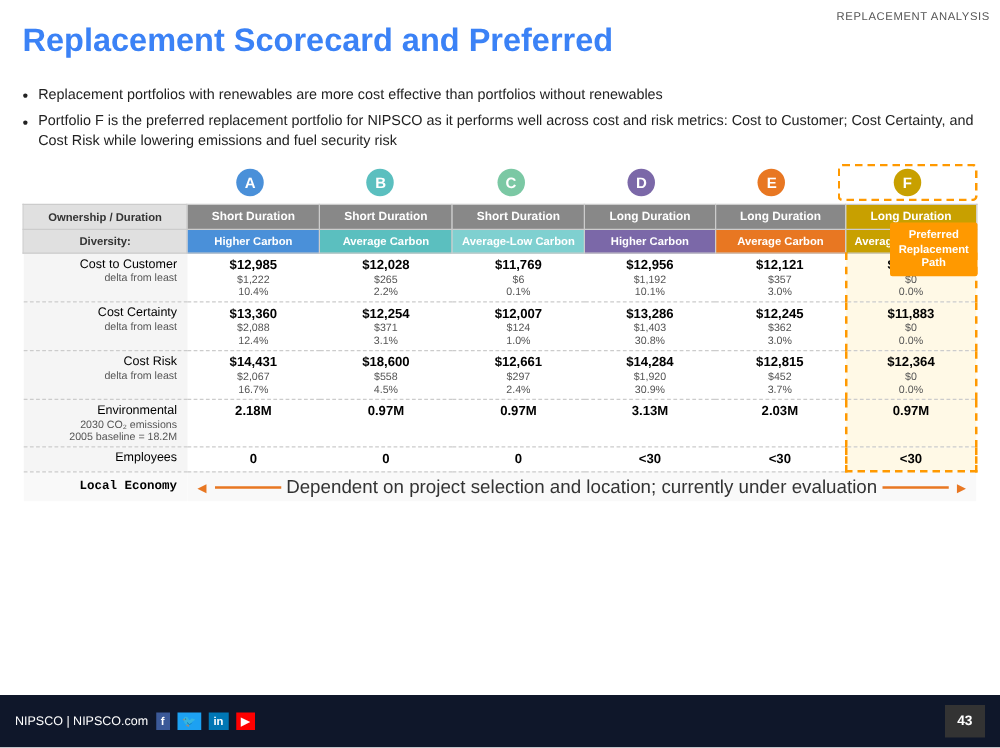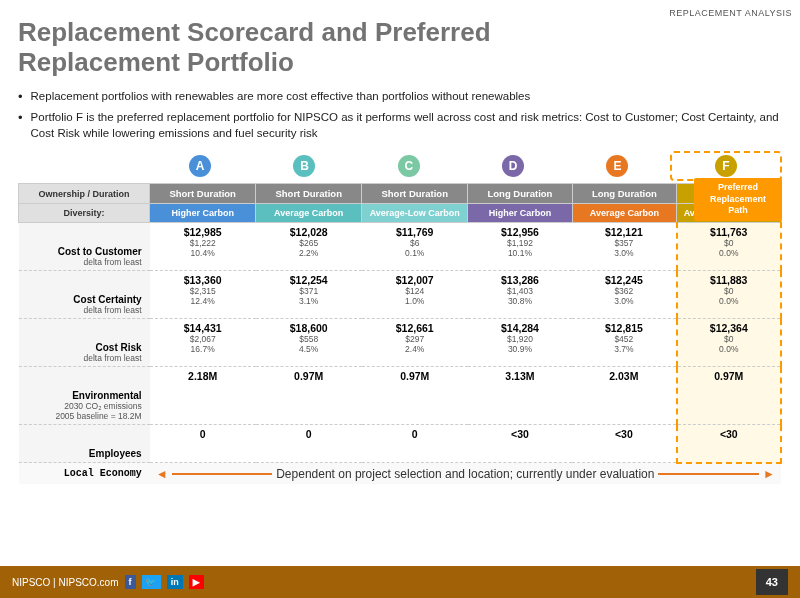--- a/index.html
+++ b/index.html
@@ -18,23 +18,23 @@
       font-size: 9px;
       color: #555;
       letter-spacing: 0.5px;
     }
     .main-content {
       padding: 18px 18px 0 18px;
     }
     .page-title {
       font-size: 26px;
       font-weight: bold;
-      color: #737373;
+      color: #3b82f6;
       line-height: 1.15;
-      margin-bottom: 10px;
+      margin-bottom: 20px;
     }
     .bullet-points {
       margin-bottom: 10px;
     }
     .bullet-item {
       display: flex;
       align-items: flex-start;
       margin-bottom: 5px;
       font-size: 11.5px;
       color: #222;
@@ -52,21 +52,21 @@
       position: absolute;
       top: 178px;
       right: 18px;
       background: #f90;
       color: #fff;
       font-size: 9px;
       font-weight: bold;
       text-align: center;
       padding: 4px 6px;
       border-radius: 2px;
-      width: 88px;
+      width: 70px;
       line-height: 1.3;
     }
     
     .table-wrapper {
       margin-top: 8px;
       position: relative;
     }
     
     .col-circles {
       display: flex;
@@ -147,24 +147,23 @@
       font-size: 10px;
     }
     .data-row td:first-child {
       text-align: right;
       font-weight: bold;
       font-size: 10px;
       padding-right: 8px;
       background: #f5f5f5;
     }
     .row-label-main {
-      font-weight: bold;
+      font-weight: normal;
       font-size: 10px;
       display: block;
-      margin-top: 20px;
     }
     .row-label-sub {
       font-weight: normal;
       font-size: 8.5px;
       color: #555;
       display: block;
     }
     .cell-main {
       font-weight: bold;
       font-size: 10.5px;
@@ -191,22 +190,22 @@
       text-align: right;
       padding-right: 8px;
       font-family: Liberation Mono, monospace;
     }
     
     .footer {
       position: absolute;
       bottom: 0;
       left: 0;
       right: 0;
-      background: #a16207;
-      height: 32px;
+      background: #0f172a;
+      height: 42px;
       display: flex;
       align-items: center;
       padding: 4px 12px;
       justify-content: space-between;
     }
     .footer-left {
       color: #fff;
       font-size: 10px;
       display: flex;
       align-items: center;
@@ -224,21 +223,20 @@
     }
   </style>
 </head>
 <body>
 
 <div class="replacement-analysis-label">REPLACEMENT ANALYSIS</div>
 
 <div class="main-content">
   <div class="page-title">
     <span>Replacement Scorecard and Preferred</span><br>
-    <span>Replacement Portfolio</span>
   </div>
 
   <div class="bullet-points">
     <div class="bullet-item">
       <span class="bullet-dot">•</span>
       <span class="bullet-text">Replacement portfolios with renewables are more cost effective than portfolios without renewables</span>
     </div>
     <div class="bullet-item">
       <span class="bullet-dot">•</span>
       <span class="bullet-text">Portfolio F is the preferred replacement portfolio for NIPSCO as it performs well across cost and risk metrics: Cost to Customer; Cost Certainty, and Cost Risk while lowering emissions and fuel security risk</span>
@@ -327,21 +325,21 @@
               <span class="cell-sub">0.0%</span>
             </td>
           </tr>
           <tr class="data-row">
             <td>
               <span class="row-label-main">Cost Certainty</span>
               <span class="row-label-sub" style="white-space: pre-line;">delta from least</span>
             </td>
             <td>
               <span class="cell-main">$13,360</span>
-              <span class="cell-sub">$2,315</span>
+              <span class="cell-sub">$2,088</span>
               <span class="cell-sub">12.4%</span>
             </td>
             <td>
               <span class="cell-main">$12,254</span>
               <span class="cell-sub">$371</span>
               <span class="cell-sub">3.1%</span>
             </td>
             <td>
               <span class="cell-main">$12,007</span>
               <span class="cell-sub">$124</span>
@@ -446,21 +444,21 @@
             <td class="col-f" style="border-left: 2px dashed rgb(255, 153, 0); border-right: 2px dashed rgb(255, 153, 0); border-bottom: 2px dashed rgb(255, 153, 0);">
               <span class="cell-main">&lt;30</span>
             </td>
           </tr>
           <tr class="local-economy-row">
             <td style="text-align: right; font-weight: bold; padding-right: 8px;">Local Economy</td>
             <td colspan="6" style="text-align: left; padding: 3px 6px;">
               <span style="display:flex;align-items:center;gap:4px;font-size:9.5px;color:#333;">
   <span style="color:#e87722;font-size:12px;">◄</span>
   <span style="flex:1;height:2px;background:#e87722;"></span>
-  <span style="font-size:12px;">Dependent on project selection and location; currently under evaluation</span>
+  <span style="font-size:15px;">Dependent on project selection and location; currently under evaluation</span>
   <span style="flex:1;height:2px;background:#e87722;"></span>
   <span style="color:#e87722;font-size:12px;">►</span>
 </span>
             </td>
           </tr>
         </tbody>
     </table>
   </div>
 </div>
 

